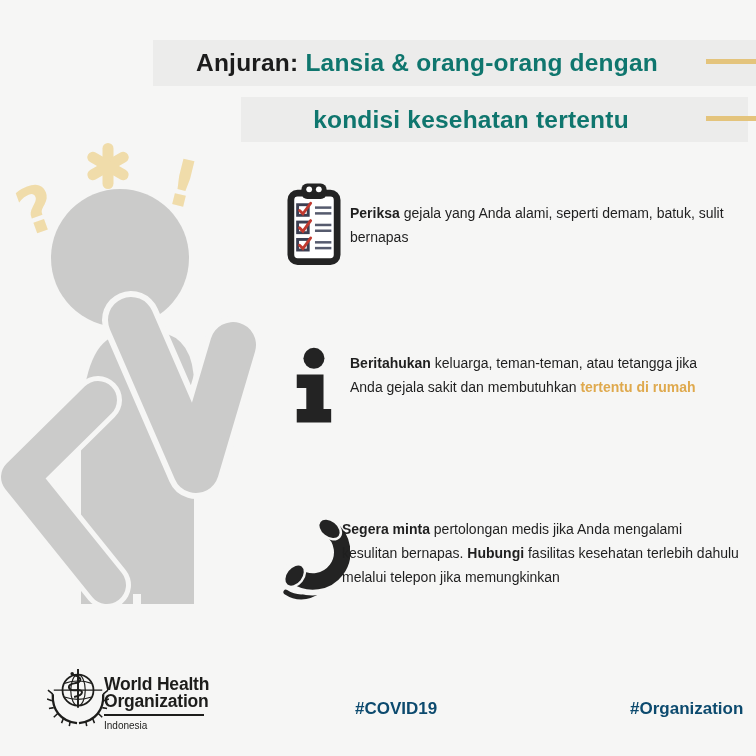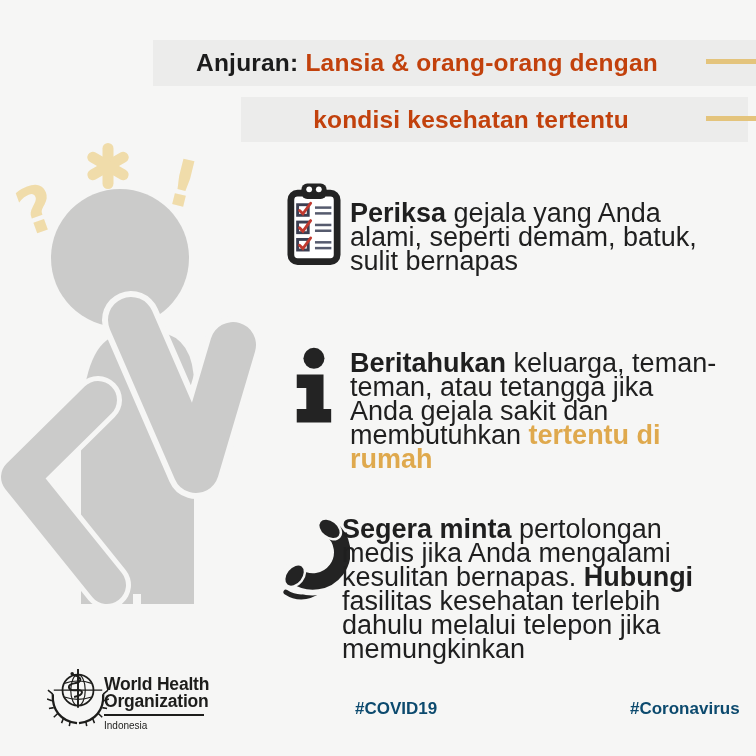--- a/index.html
+++ b/index.html
@@ -4,30 +4,30 @@
 <style>
   html,body{margin:0;padding:0;}
   body{font-family:"Liberation Sans","DejaVu Sans",sans-serif;background:#888;}
   .canvas{position:relative;width:756px;height:756px;background:#f6f6f5;overflow:hidden;margin:0 auto;}
 
   
   .hbar{position:absolute;background:#ececeb;display:flex;align-items:center;justify-content:center;
         font-weight:700;font-size:24.5px;letter-spacing:.2px;color:#1c1c1c;}
   .hbar1{left:153px;top:40px;right:0;height:46px;padding-right:55px;}
   .hbar2{left:241px;top:97px;right:8px;height:45px;padding-left:12px;padding-right:59px;}
-  .gold{color:#c2410c;}
+  .gold{color:#0f766e;}
   .dash{position:absolute;right:0;width:50px;height:5px;background:#e4c47c;}
   .dash1{top:59px;} .dash2{top:116px;}
 
   
   .figure-svg{position:absolute;left:0;top:140px;}
 
   
   .item-icon{position:absolute;}
-  .item-text{position:absolute;font-size:27px;line-height:24px;color:#1f1f1f;}
+  .item-text{position:absolute;font-size:14px;line-height:24px;color:#1f1f1f;}
   .it1{left:350px;top:201px;width:378px;}
   .it2{left:350px;top:351px;width:372px;}
   .it3{left:342px;top:517px;width:398px;}
 
   
   .who-logo{position:absolute;left:47px;top:665px;}
   .who-text{position:absolute;left:104px;top:676px;color:#1d1d1b;}
   .who-name{font-weight:700;font-size:17.5px;line-height:17px;letter-spacing:-.2px;}
   .who-rule{width:100px;height:2px;background:#1d1d1b;margin:4px 0 4px 0;}
   .who-country{font-weight:400;font-size:10px;}
@@ -128,15 +128,15 @@
   </svg>
 
   <div class="who-text">
     <div class="who-name">World Health</div>
     <div class="who-name">Organization</div>
     <div class="who-rule"></div>
     <div class="who-country">Indonesia</div>
   </div>
 
   <div class="hashtag ht1">#COVID19</div>
-  <div class="hashtag ht2">#Coronavirus</div>
+  <div class="hashtag ht2">#Organization</div>
 
 </div>
 
 </body></html>

